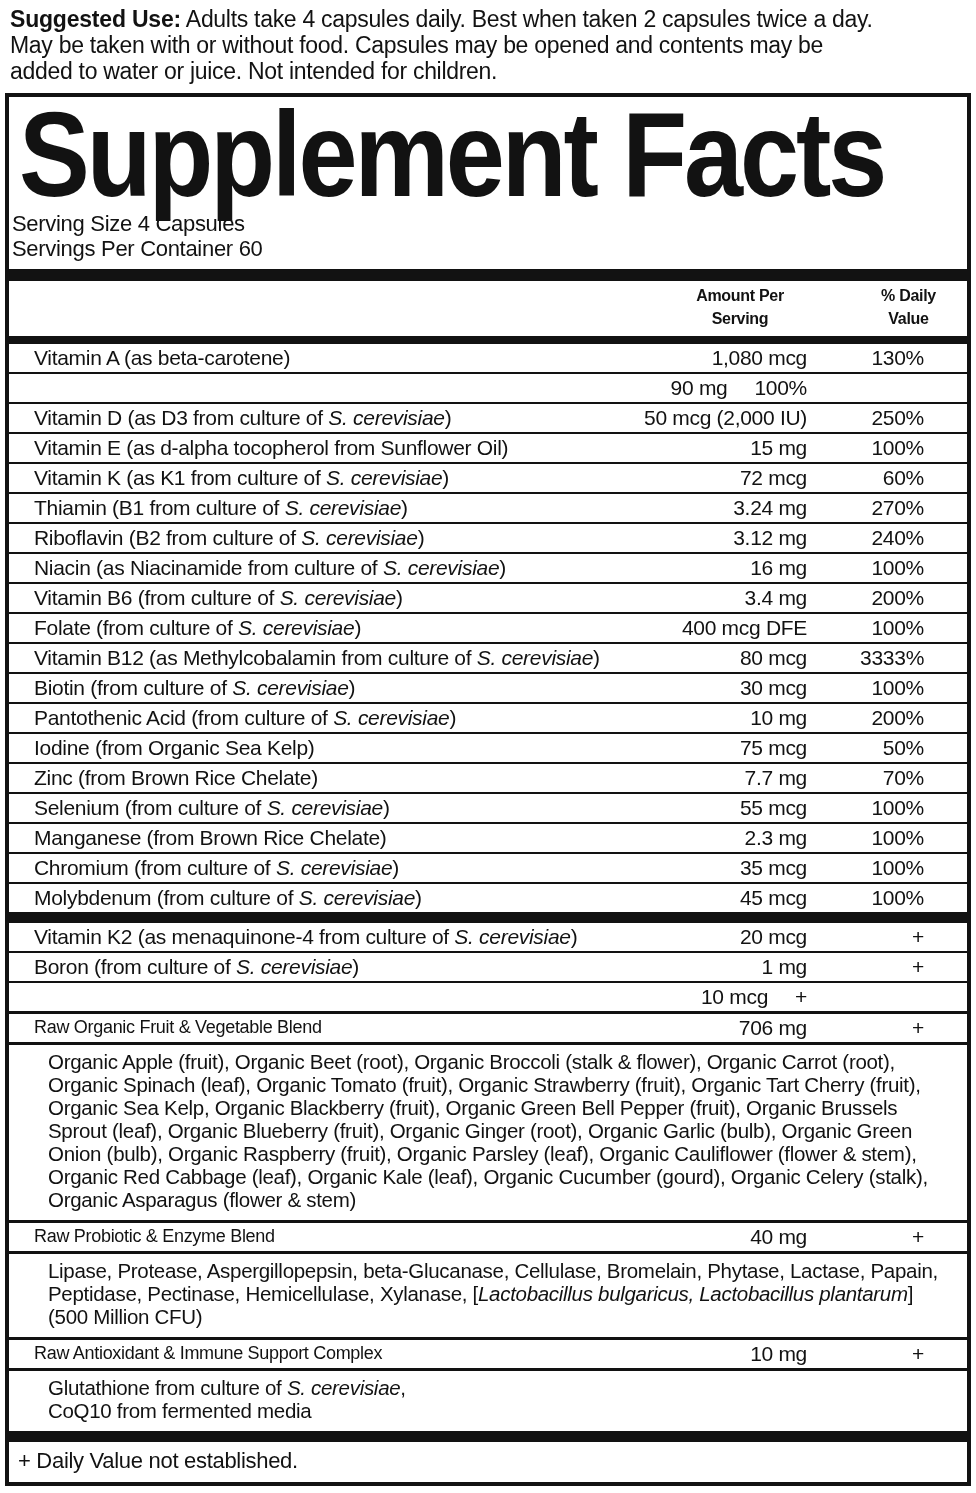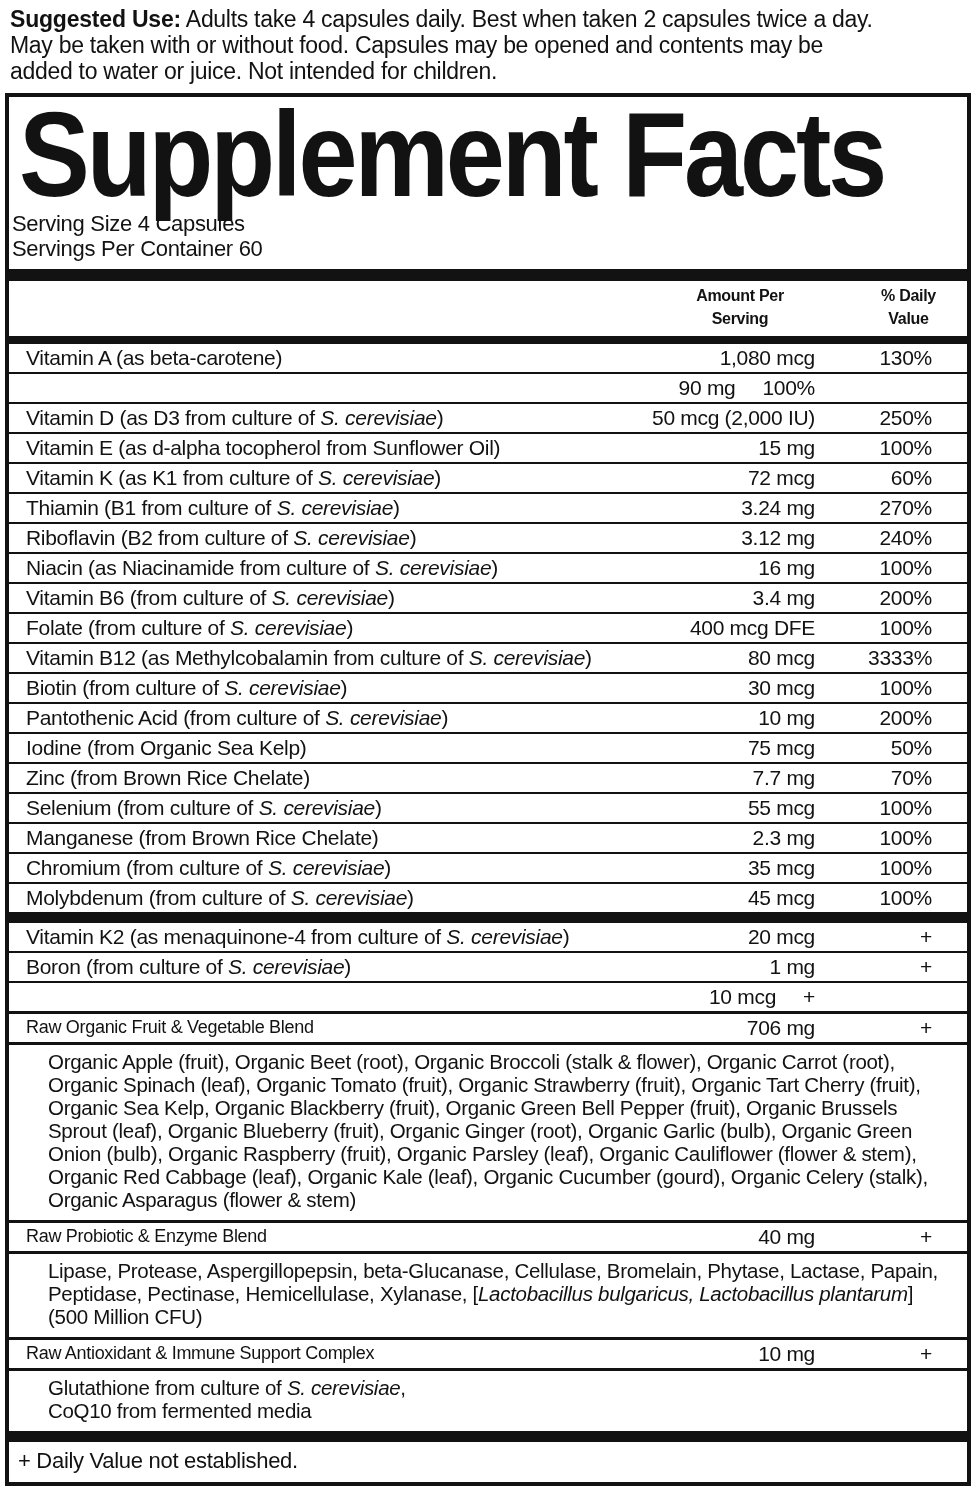--- a/index.html
+++ b/index.html
@@ -19,21 +19,21 @@
     font-size:120px;line-height:98px;letter-spacing:-3.5px;white-space:nowrap;
     transform:scaleX(0.885);transform-origin:0 50%;
   }
   .serving{padding:8px 10px 8px 3px;font-size:22px;line-height:25px;}
   .bar{background:#121212;}
   .bar.h1{height:12px;}
   .bar.h2{height:8px;}
   
   .row{
     display:grid;grid-template-columns:1fr auto 117px;align-items:end;
-    padding:2px 8px 3px;border-top:2px solid #121212;
+    padding:2px 16px 3px;border-top:2px solid #121212;
     font-size:21px;line-height:23px;
   }
   .row.d-none{border-top:0;}
   .row.d-medium{border-top:3px solid #121212;}
   .row.d-thick{border-top:11px solid #121212;}
   .row .c-label{padding-left:9px;padding-right:6px;}
   .row .c-amt{text-align:right;padding-right:27px;white-space:nowrap;}
   .row .c-dv{text-align:right;padding-right:27px;white-space:nowrap;}
   .row.blend .c-label{font-weight:400;font-size:18px;}
   .row.note{display:block;padding:5px 26px 9px 39px;font-size:20.5px;line-height:23px;border-top:3px solid #121212;}

